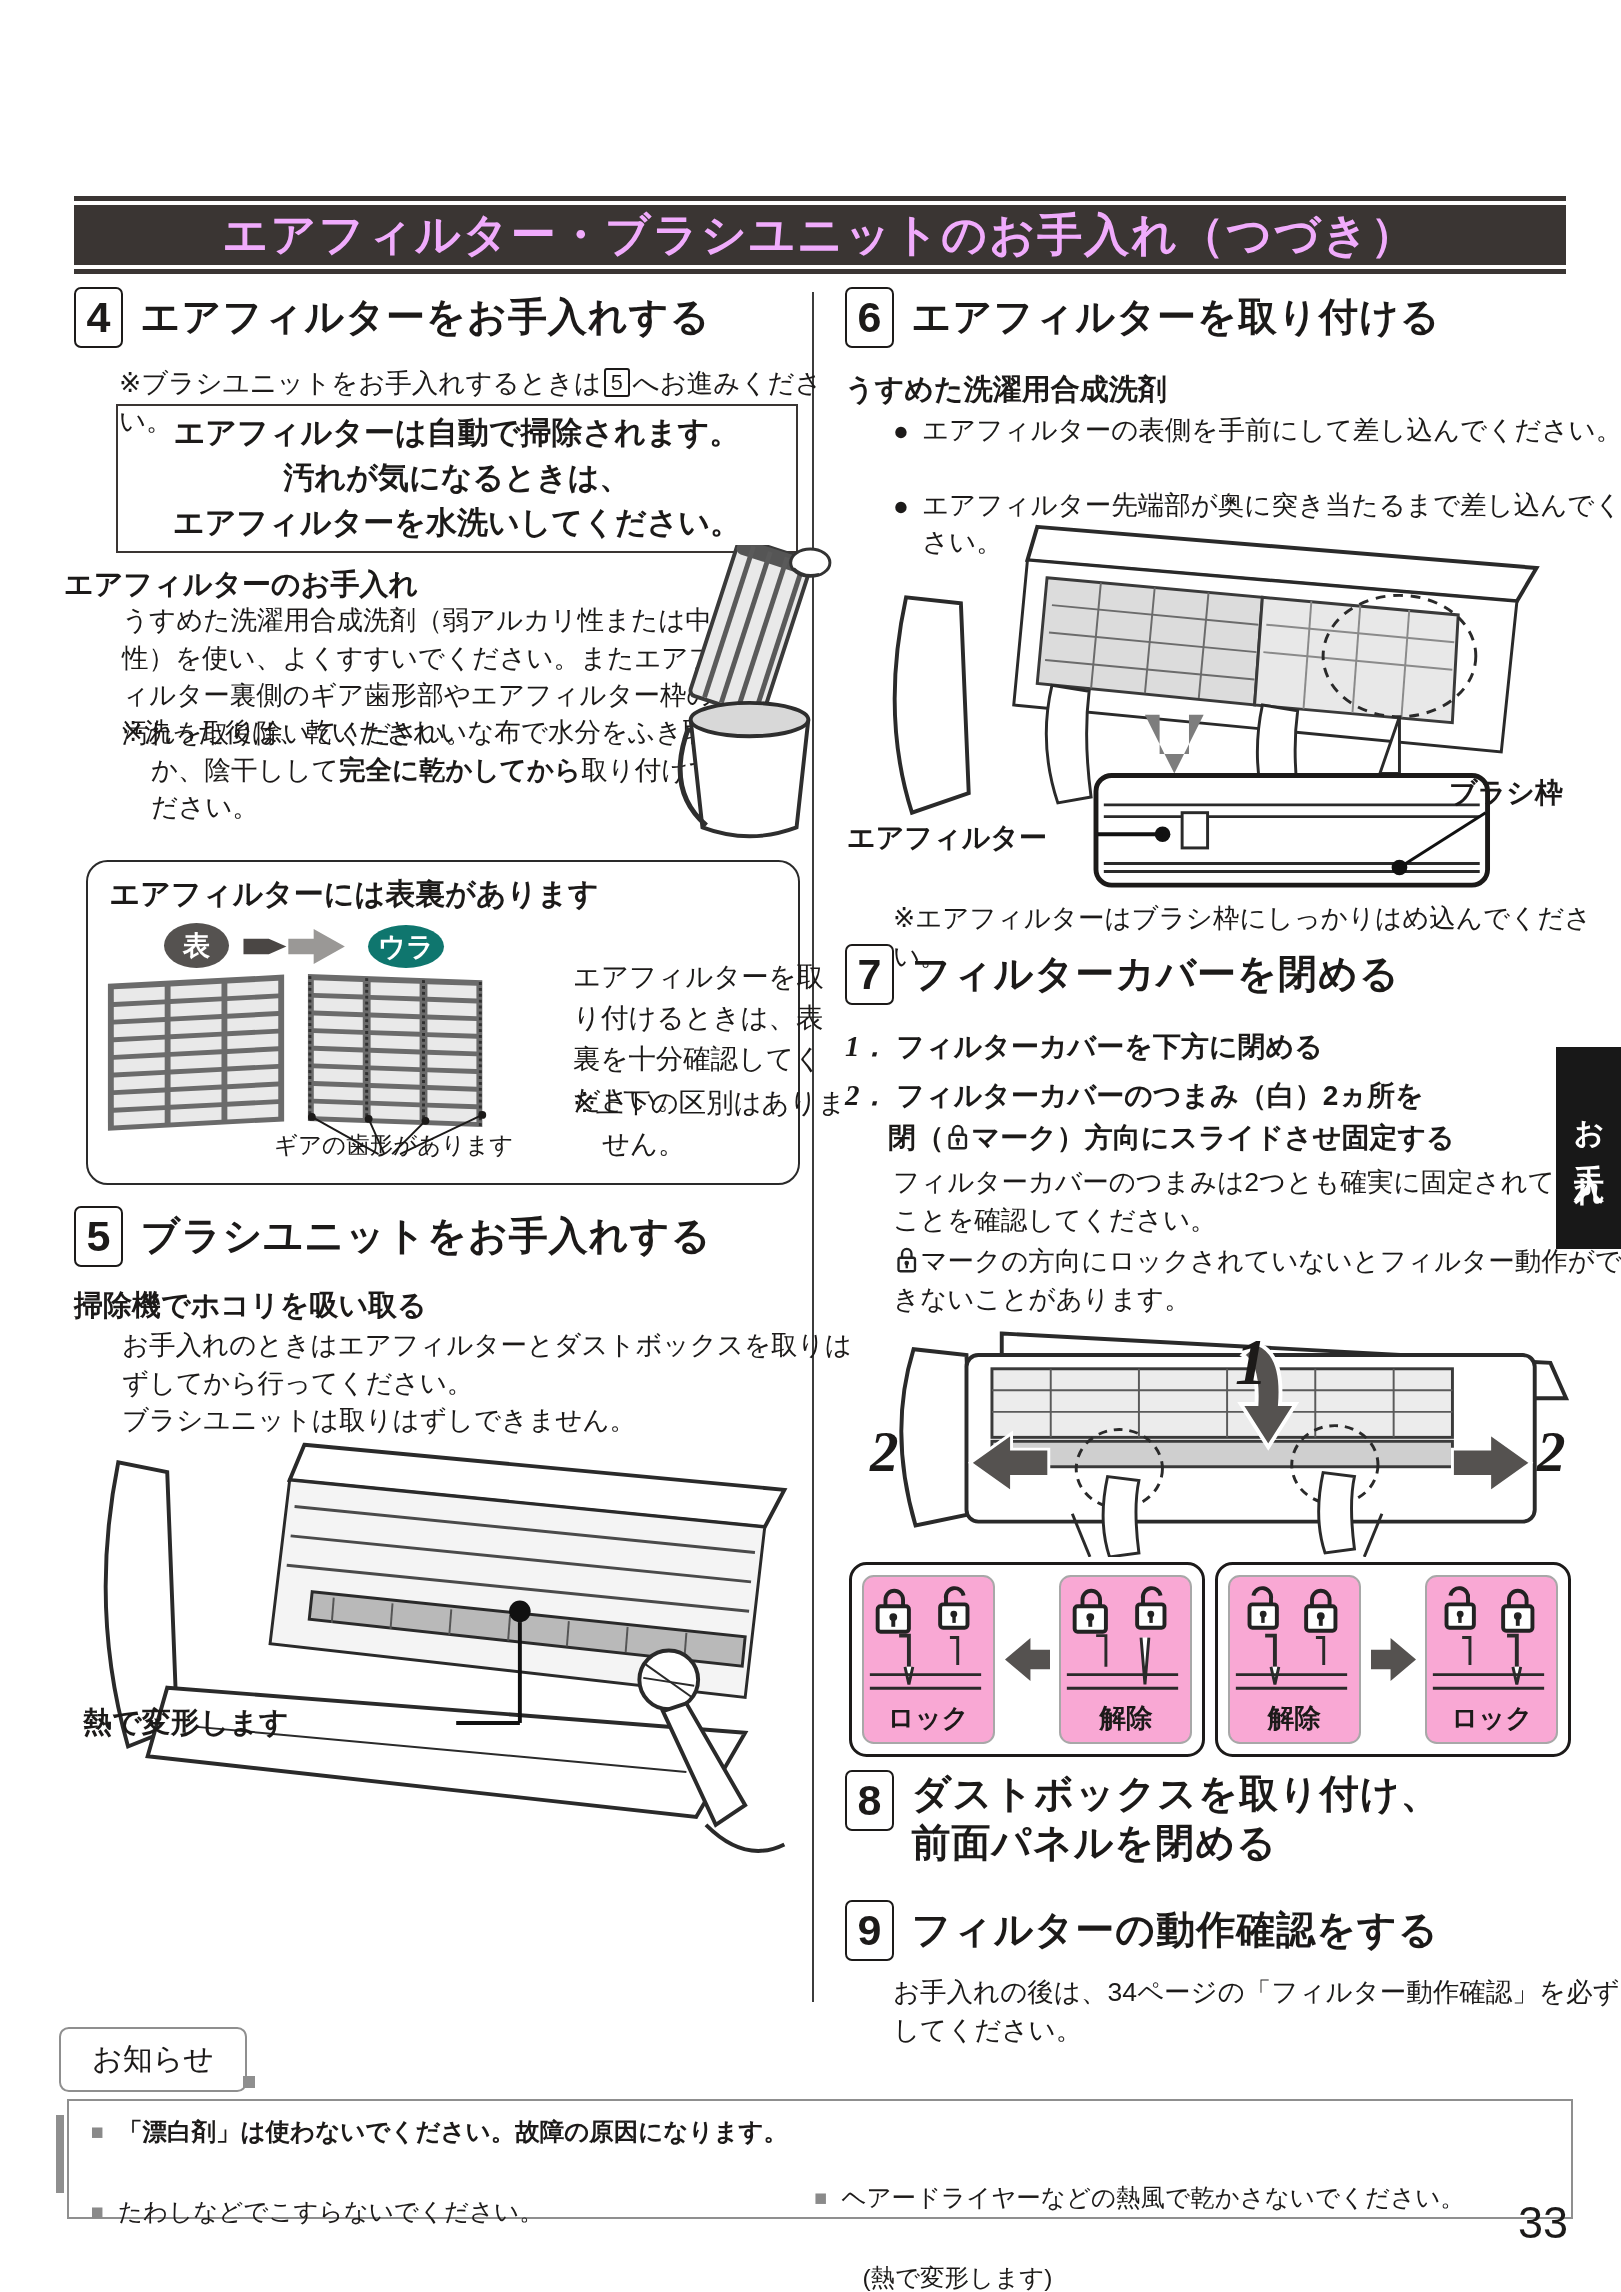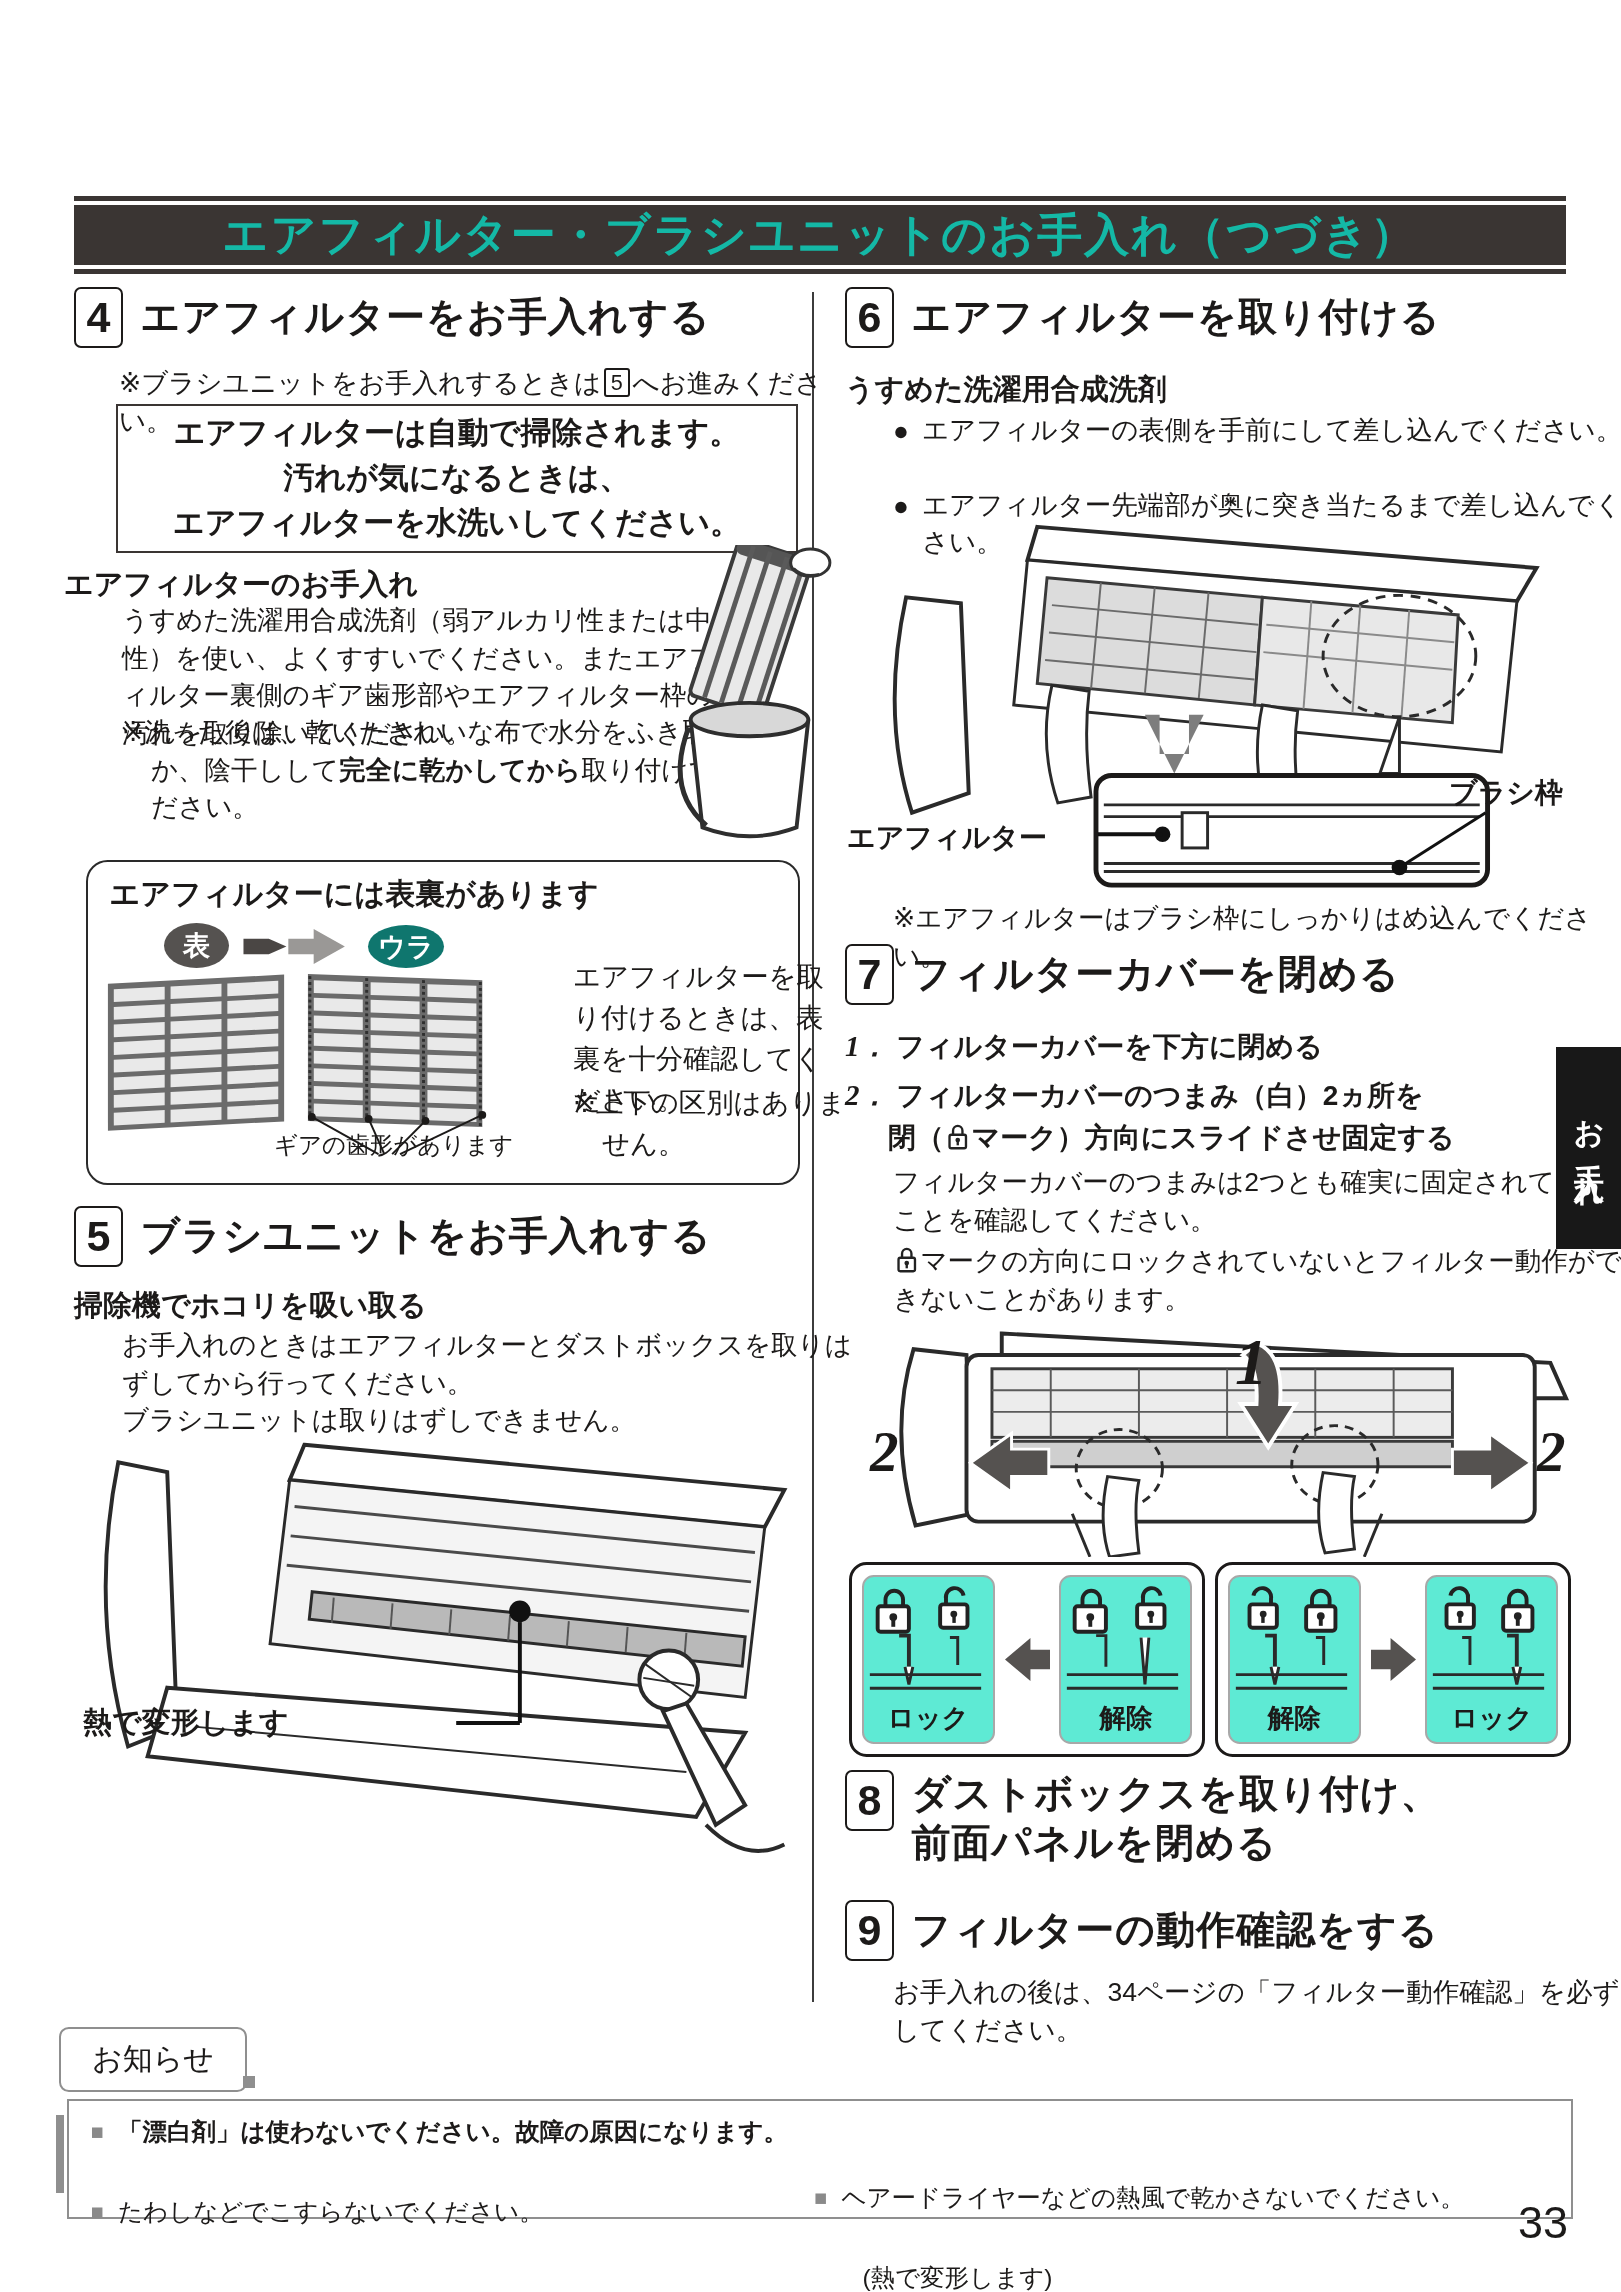--- a/index.html
+++ b/index.html
@@ -3,21 +3,21 @@
 <meta charset="utf-8">
 <style>
   html,body{margin:0;padding:0;background:#fff;}
   #page{position:relative;width:1621px;height:2293px;background:#fff;overflow:hidden;
         font-family:"Liberation Sans","DejaVu Sans",sans-serif;color:#1c1a19;}
   .abs{position:absolute;}
   
   .titlebar{left:74px;top:196px;width:1492px;height:78px;background:#3a3533;}
   .titlebar .wline{position:absolute;left:0;right:0;height:3.9px;background:#fff;}
   .titlebar .txt{position:absolute;left:0;right:0;top:9.8px;bottom:9.8px;display:flex;
-                 align-items:center;justify-content:center;color:#14b8a6;font-size:45px;
+                 align-items:center;justify-content:center;color:#f0abfc;font-size:45px;
                  font-weight:bold;letter-spacing:2px;}
   
   .sec-head{display:flex;align-items:center;gap:17.6px;}
   .numbox{flex:0 0 auto;border:2.9px solid #1c1a19;border-radius:6.9px;width:45px;height:57px;
           display:flex;align-items:center;justify-content:center;font-size:43px;font-weight:bold;}
   .sec-title{font-size:39px;font-weight:bold;letter-spacing:1px;line-height:1.25;}
   .subhead{font-size:29px;font-weight:bold;}
   .body-t{font-size:26.5px;line-height:1.42;margin-left:48px;}
   .small-numref{display:inline-block;border:2px solid #1c1a19;border-radius:2.9px;
                 font-size:21.6px;line-height:1;padding:2px 4.9px 1px;margin:0 2.9px;vertical-align:2px;}
@@ -28,21 +28,21 @@
         color:#fff;font-weight:bold;}
   .hang{padding-left:29px;text-indent:-29px;}
   .bullet-line{position:relative;padding-left:29px;}
   .bullet-line .bl{position:absolute;left:0;top:1px;}
   .step-num{font-family:"Liberation Serif","DejaVu Serif",serif;font-style:italic;
             font-weight:bold;font-size:29px;}
   .divider{width:2px;background:#3c3c3c;}
   .lockwrap{display:flex;align-items:center;gap:9.8px;border:3.9px solid #1c1a19;
             border-radius:17.6px;background:#fff;padding:9.8px;}
   .lockpanel{border:2.9px solid #a8a8a8;border-radius:11.8px;width:129px;height:165px;
-             position:relative;background:#5eead4;}
+             position:relative;background:#f9a8d4;}
   .lockpanel .lbl{position:absolute;bottom:5.9px;left:0;right:0;text-align:center;
                   font-size:26.5px;font-weight:bold;}
   .sidetab{background:#181818;color:#fff;display:flex;align-items:center;justify-content:center;}
   .sidetab .v{writing-mode:vertical-rl;text-orientation:upright;font-size:30px;font-weight:bold;
               letter-spacing:7.8px;}
   .notice-tab{border:2.9px solid #8f8f8f;border-radius:9.8px;background:#fff;display:flex;
               align-items:center;justify-content:center;font-size:30px;}
   .notice-box{border:2.9px solid #8f8f8f;background:#fff;}
   .nitem{font-size:24.5px;line-height:1.35;position:relative;padding-left:27.4px;}
   .nitem .sq{position:absolute;left:0;top:2px;color:#8a8a8a;font-size:21.6px;}

